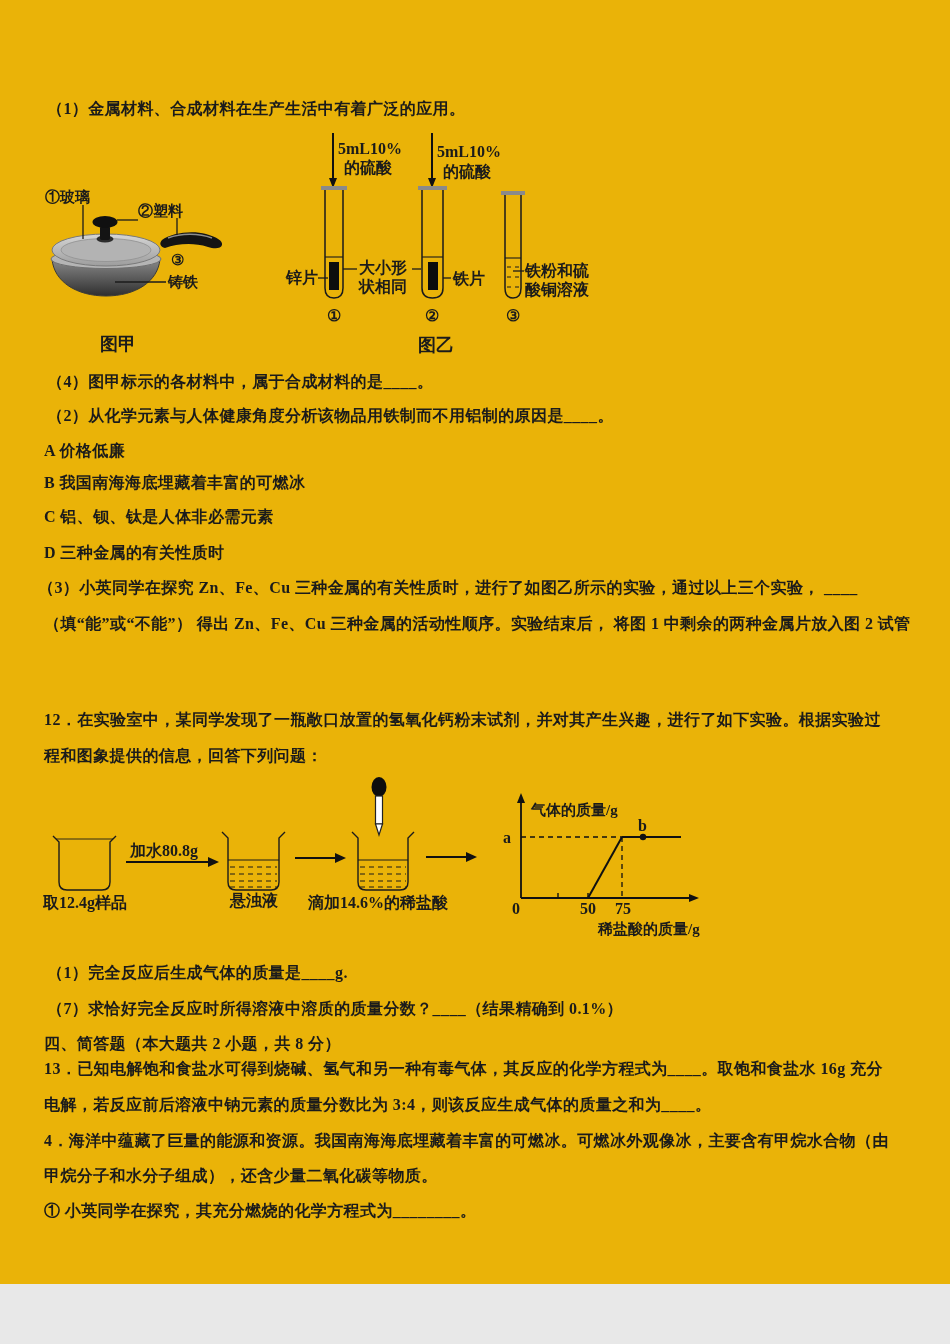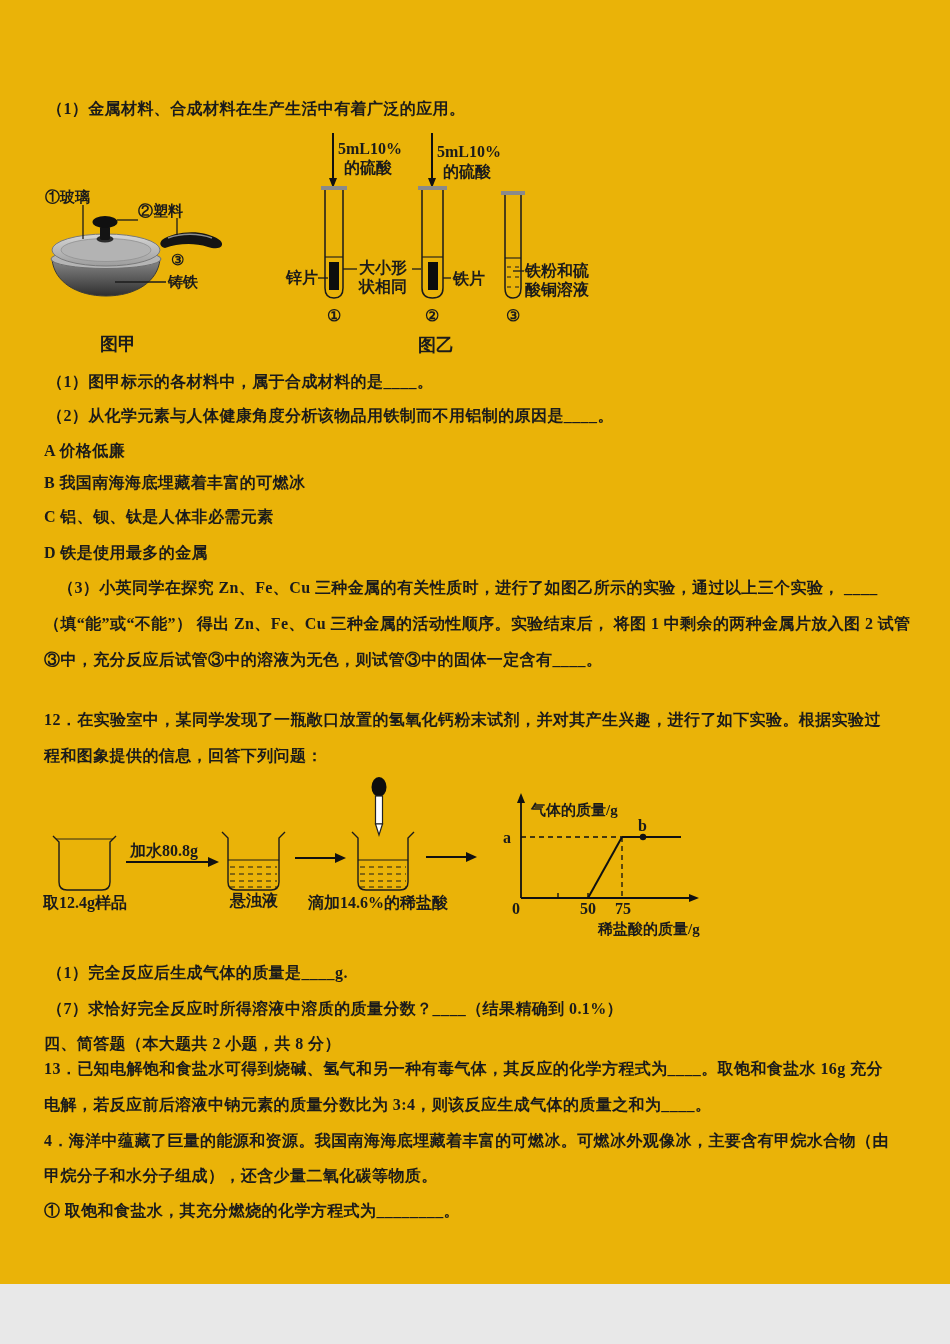--- a/index.html
+++ b/index.html
@@ -17,42 +17,41 @@
   svg text { font-family:"Liberation Serif","DejaVu Serif",serif; font-weight:bold; fill:#1b1b1b; }
   .stroke { stroke:#1b1b1b; fill:none; }
 </style>
 </head>
 <body>
 
 <div class="page">
 
   <div class="tl" style="left:47px; top:99px">（1）金属材料、合成材料在生产生活中有着广泛的应用。</div>
 
-  <div class="tl" style="left:47px; top:372px">（1）图甲标示的各材料中，属于合成材料的是____。</div>
+  <div class="tl" style="left:47px; top:372px">（4）图甲标示的各材料中，属于合成材料的是____。</div>
   <div class="tl" style="left:47px; top:406px">（2）从化学元素与人体健康角度分析该物品用铁制而不用铝制的原因是____。</div>
   <div class="tl" style="left:44px; top:441px">A 价格低廉</div>
   <div class="tl" style="left:44px; top:473px">B 我国南海海底埋藏着丰富的可燃冰</div>
   <div class="tl" style="left:44px; top:507px">C 铝、钡、钛是人体非必需元素</div>
-  <div class="tl" style="left:44px; top:543px">D 铁是使用最多的金属</div>
-  <div class="tl" style="left:58px; top:578px">（3）小英同学在探究 Zn、Fe、Cu 三种金属的有关性质时，进行了如图乙所示的实验，通过以上三个实验， ____</div>
+  <div class="tl" style="left:44px; top:543px">D 三种金属的有关性质时</div>
+  <div class="tl" style="left:38px; top:578px">（3）小英同学在探究 Zn、Fe、Cu 三种金属的有关性质时，进行了如图乙所示的实验，通过以上三个实验， ____</div>
   <div class="tl" style="left:44px; top:614px">（填“能”或“不能”） 得出 Zn、Fe、Cu 三种金属的活动性顺序。实验结束后， 将图 1 中剩余的两种金属片放入图 2 试管</div>
-  <div class="tl" style="left:44px; top:650px">③中，充分反应后试管③中的溶液为无色，则试管③中的固体一定含有____。</div>
 
   <div class="tl" style="left:44px; top:710px">12．在实验室中，某同学发现了一瓶敞口放置的氢氧化钙粉末试剂，并对其产生兴趣，进行了如下实验。根据实验过</div>
   <div class="tl" style="left:44px; top:746px">程和图象提供的信息，回答下列问题：</div>
 
   <div class="tl" style="left:47px; top:963px">（1）完全反应后生成气体的质量是____g.</div>
   <div class="tl" style="left:47px; top:999px">（7）求恰好完全反应时所得溶液中溶质的质量分数？____（结果精确到 0.1%）</div>
 
   <div class="tl" style="left:44px; top:1034px">四、简答题（本大题共 2 小题，共 8 分）</div>
   <div class="tl" style="left:44px; top:1059px">13．已知电解饱和食盐水可得到烧碱、氢气和另一种有毒气体，其反应的化学方程式为____。取饱和食盐水 16g 充分</div>
   <div class="tl" style="left:44px; top:1095px">电解，若反应前后溶液中钠元素的质量分数比为 3:4，则该反应生成气体的质量之和为____。</div>
   <div class="tl" style="left:44px; top:1131px">4．海洋中蕴藏了巨量的能源和资源。我国南海海底埋藏着丰富的可燃冰。可燃冰外观像冰，主要含有甲烷水合物（由</div>
   <div class="tl" style="left:44px; top:1166px">甲烷分子和水分子组成），还含少量二氧化碳等物质。</div>
-  <div class="tl" style="left:44px; top:1201px">① 取饱和食盐水，其充分燃烧的化学方程式为________。</div>
+  <div class="tl" style="left:44px; top:1201px">① 小英同学在探究，其充分燃烧的化学方程式为________。</div>
 
   <svg style="left:25px; top:183px" width="210" height="180" viewBox="0 0 210 180">
     <defs>
       <linearGradient id="bowlg" x1="0" y1="0" x2="0" y2="1">
         <stop offset="0" stop-color="#8a8a8a"></stop>
           <stop offset="1" stop-color="#2f2f2f"></stop>
       </linearGradient>
       <linearGradient id="lidg" x1="0" y1="0" x2="0" y2="1">
         <stop offset="0" stop-color="#d6d6d6"></stop>
           <stop offset="1" stop-color="#9d9d9d"></stop>

